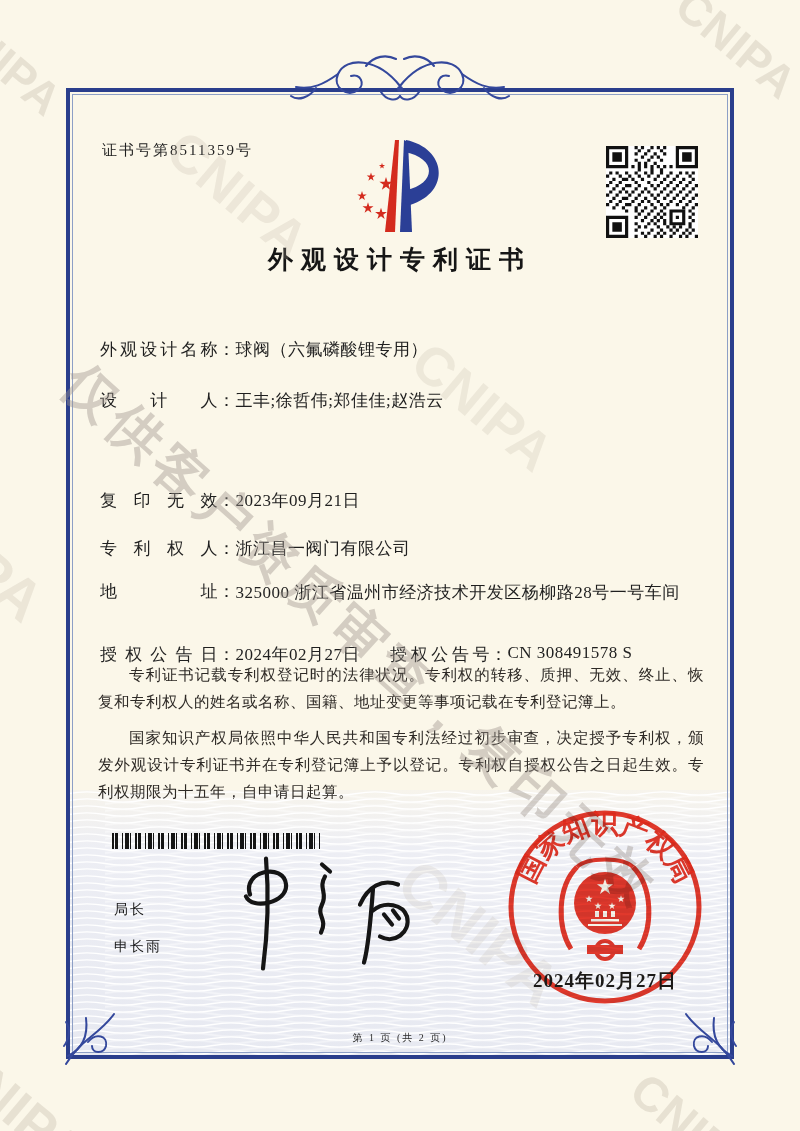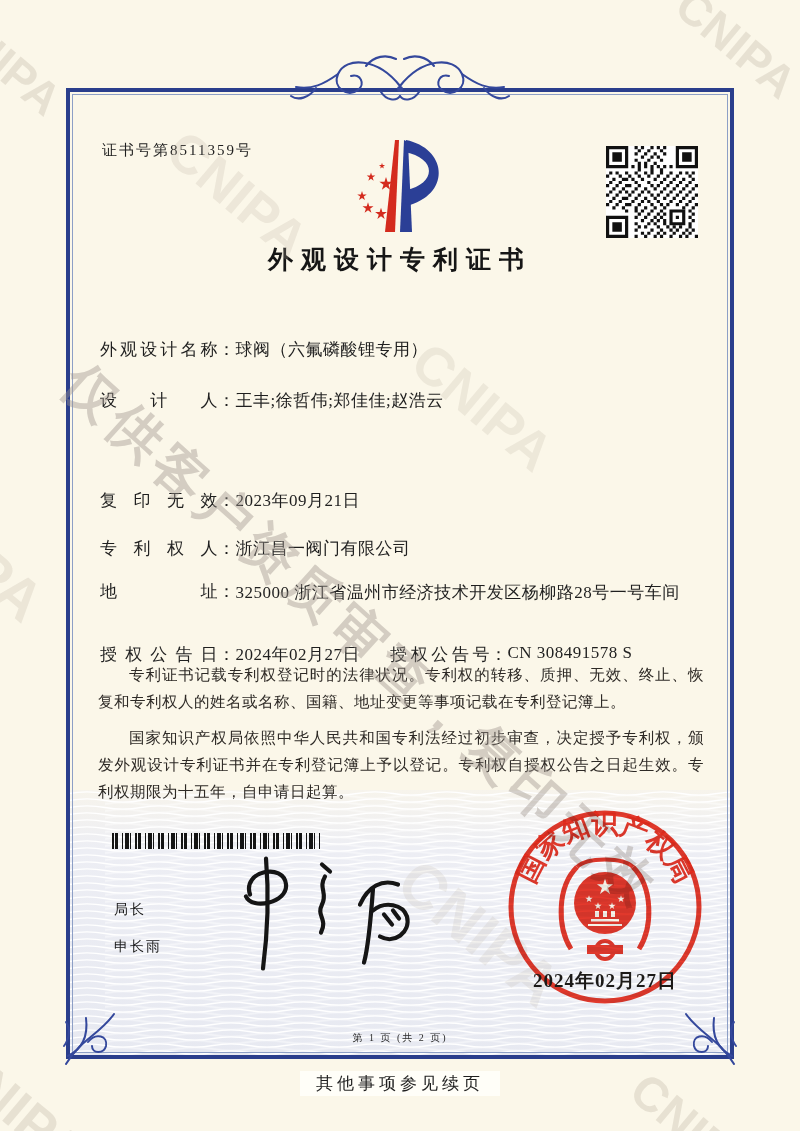--- a/index.html
+++ b/index.html
@@ -239,23 +239,20 @@
       <rect x="90" y="104" width="4" height="6" fill="#fbf7e9"></rect>
       <rect x="98" y="104" width="4" height="6" fill="#fbf7e9"></rect>
       <rect x="106" y="104" width="4" height="6" fill="#fbf7e9"></rect>
       <rect x="86" y="112" width="28" height="2.5" fill="#fbf7e9"></rect>
       <rect x="83" y="117" width="34" height="2" fill="#fbf7e9"></rect>
     </g>
   </svg>
   <div class="seal-date">2024年02月27日</div>
 
   <div class="pageno">第 1 页 (共 2 页)</div>
-  <div class="footer">
-    <span>其他事项参见续页</span>
-  </div>
 
   <div class="wm" style="left:-35px;top:-5px;font-size:46px;transform:rotate(40deg);">CNIPA</div>
   <div class="wm" style="left:700px;top:-22px;font-size:46px;transform:rotate(40deg);">CNIPA</div>
   <div class="wm" style="left:195px;top:118px;font-size:54px;transform:rotate(40deg);opacity:.75;">CNIPA</div>
   <div class="wm" style="left:440px;top:330px;font-size:54px;transform:rotate(40deg);opacity:.7;">CNIPA</div>
   <div class="wm" style="left:-78px;top:470px;font-size:58px;transform:rotate(40deg);opacity:.8;">CNIPA</div>
   <div class="wm" style="left:430px;top:845px;font-size:62px;transform:rotate(40deg);opacity:.6;">CNIPA</div>
   <div class="wm" style="left:-28px;top:1030px;font-size:54px;transform:rotate(40deg);">CNIPA</div>
   <div class="wm" style="left:655px;top:1062px;font-size:48px;transform:rotate(40deg);">CNIPA</div>
 

